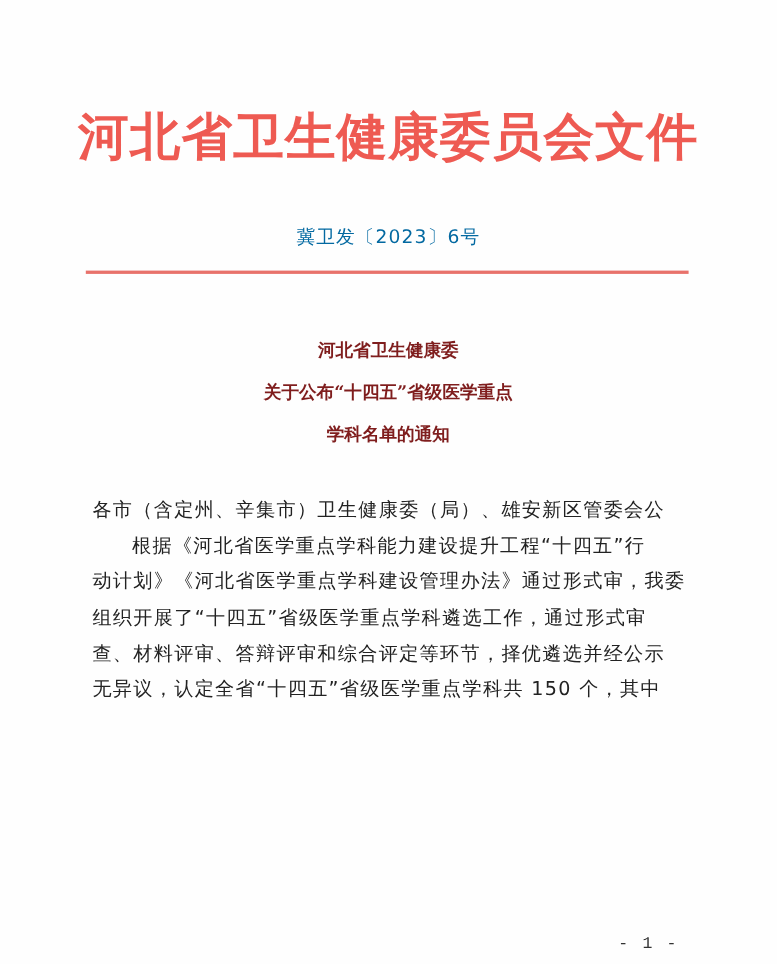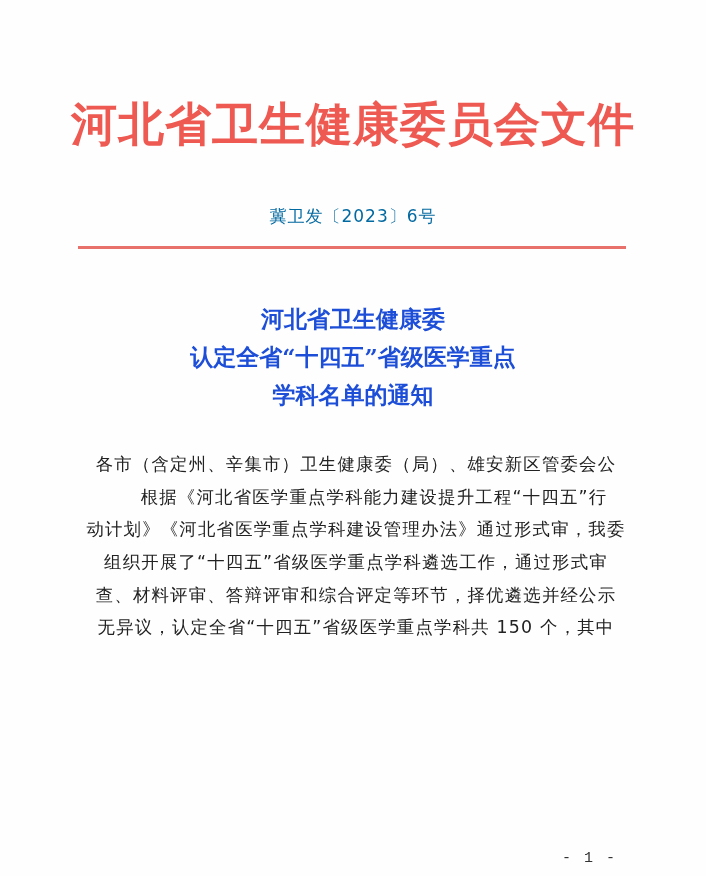--- a/index.html
+++ b/index.html
@@ -56,42 +56,41 @@
       background: #e8726b;
     }
     .title-block {
       position: absolute;
       left: 0;
       width: 706px;
       top: 300px;
       text-align: center;
       font-family: "DejaVu Serif", "Liberation Serif", serif;
       font-weight: bold;
-      font-size: 23px;
+      font-size: 16px;
       line-height: 38px;
-      color: #1d4ed8;
+      color: #7f1d1d;
     }
     .title-line { display: block; white-space: nowrap; }
     .body-text {
       position: absolute;
       left: 84px;
       top: 448px;
       width: 544px;
       font-family: "DejaVu Sans", "Liberation Sans", sans-serif;
       font-size: 17.4px;
       line-height: 32.7px;
       color: #222;
     }
     .body-line {
       display: block;
       white-space: nowrap;
       letter-spacing: 1.2px;
       height: 32.7px;
       overflow: visible;
-      text-align: center;
     }
     .indent { padding-left: 36px; }
     .page-number {
       position: absolute;
       left: 562px;
       top: 850px;
       font-family: "Liberation Mono", "DejaVu Sans Mono", monospace;
       font-size: 15px;
       color: #333;
       letter-spacing: 2px;
@@ -103,21 +102,21 @@
 <div class="page">
 
   <div class="masthead">河北省卫生健康委员会文件</div>
 
   <div class="doc-number">冀卫发〔2023〕6号</div>
 
   <div class="red-rule"></div>
 
   <div class="title-block">
     <span class="title-line">河北省卫生健康委</span>
-    <span class="title-line">认定全省“十四五”省级医学重点</span>
+    <span class="title-line">关于公布“十四五”省级医学重点</span>
     <span class="title-line">学科名单的通知</span>
   </div>
 
   <div class="body-text">
     <span class="body-line">各市（含定州、辛集市）卫生健康委（局）、雄安新区管委会公</span>
     <span class="body-line indent">根据《河北省医学重点学科能力建设提升工程“十四五”行</span>
     <span class="body-line">动计划》《河北省医学重点学科建设管理办法》通过形式审，我委</span>
     <span class="body-line">组织开展了“十四五”省级医学重点学科遴选工作，通过形式审</span>
     <span class="body-line">查、材料评审、答辩评审和综合评定等环节，择优遴选并经公示</span>
     <span class="body-line">无异议，认定全省“十四五”省级医学重点学科共 150 个，其中</span>

